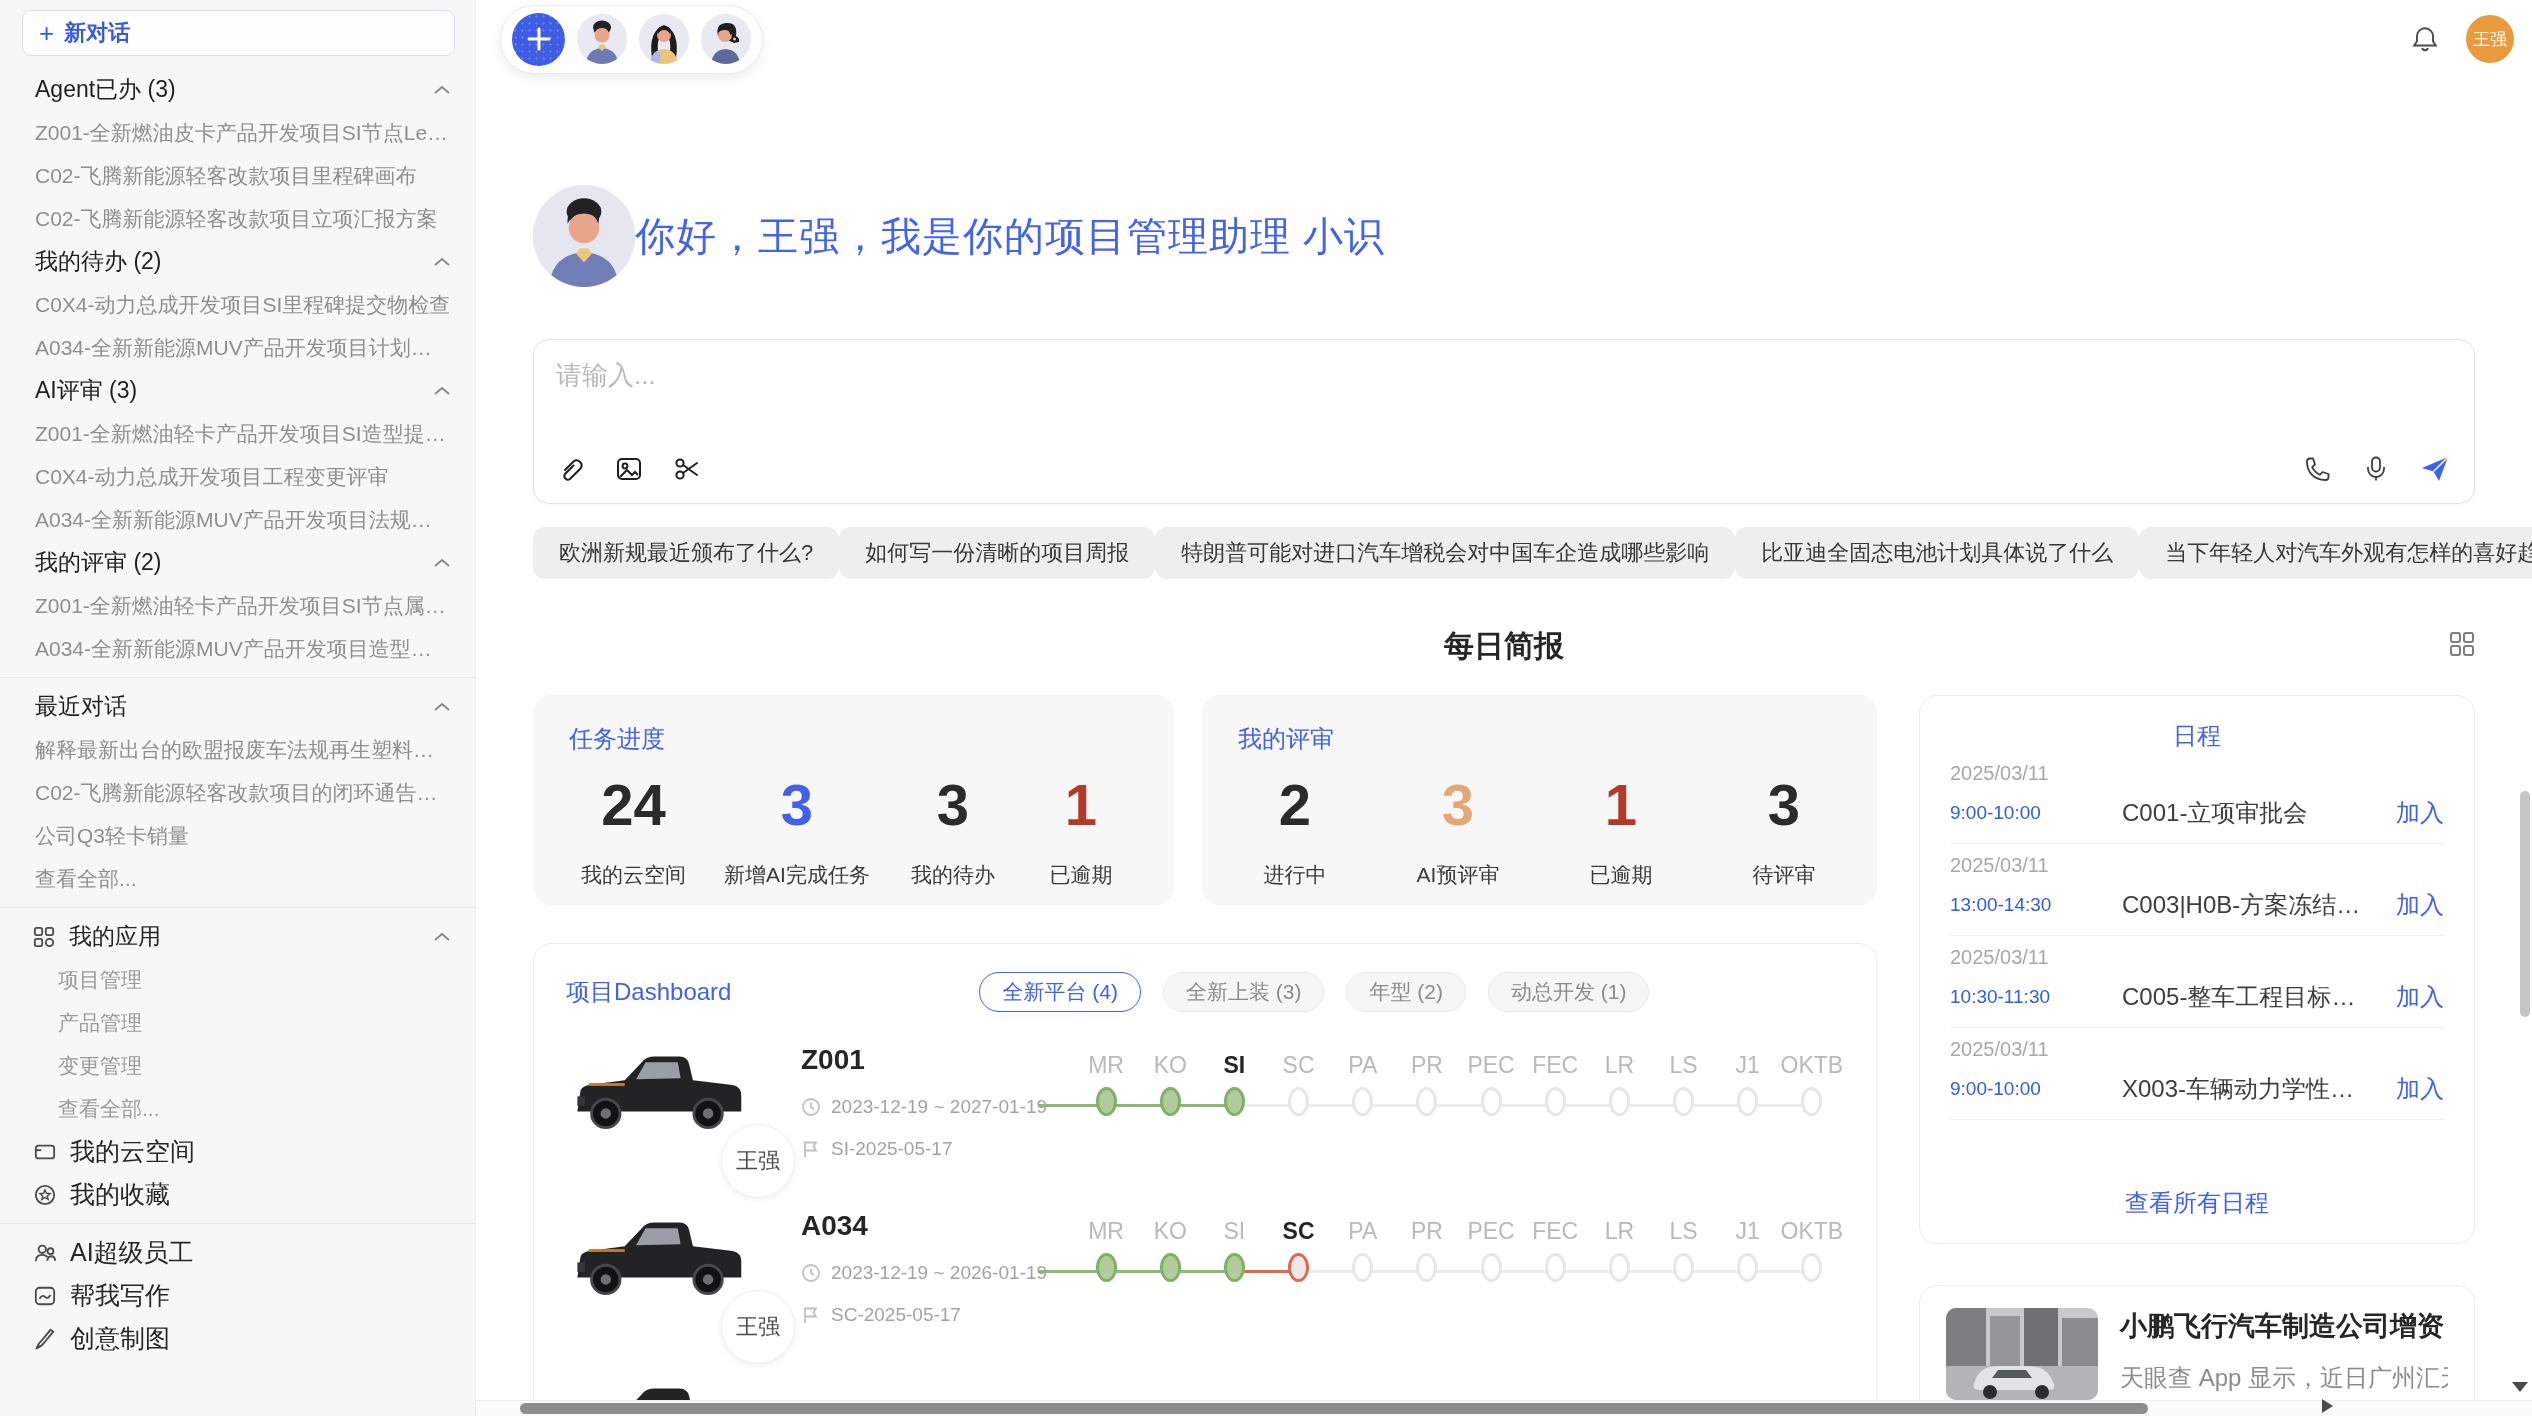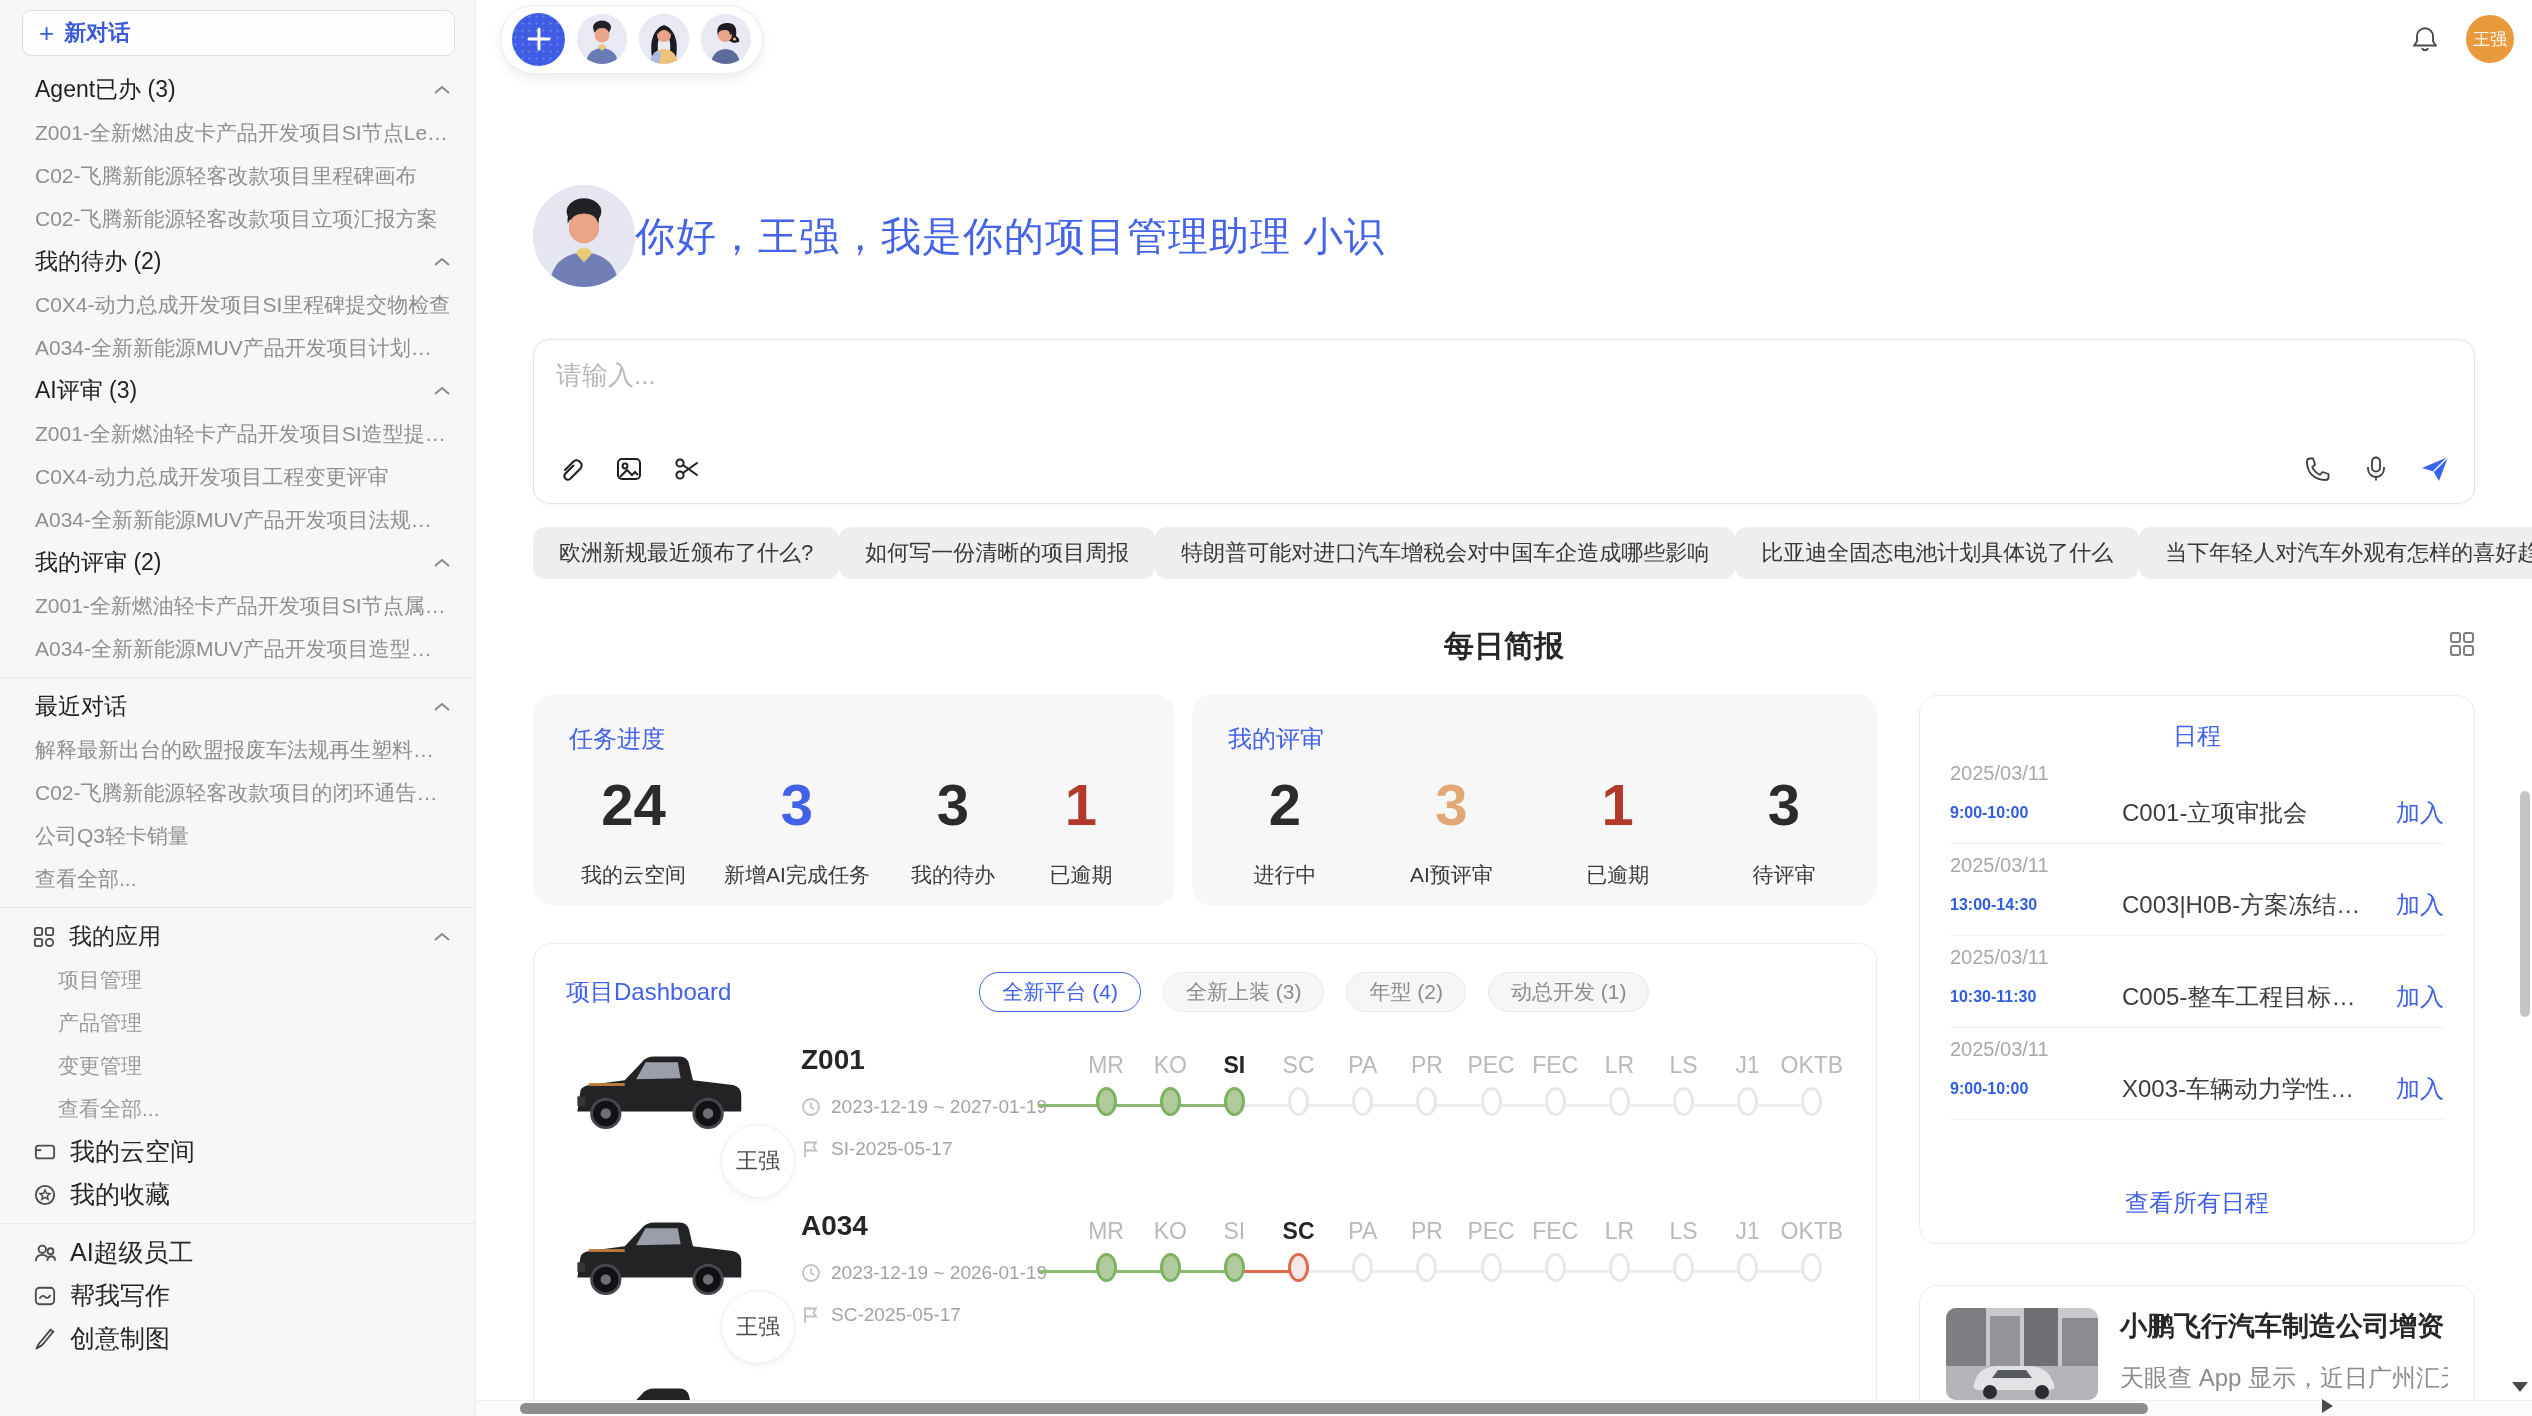--- a/index.html
+++ b/index.html
@@ -53,21 +53,21 @@
 .chip{background:#eeeeef;border-radius:12px;height:52px;display:flex;align-items:center;padding:0 26px;font-size:22px;color:#383838;cursor:pointer;white-space:nowrap}
 
 .brief-head{position:relative;margin-top:46px;height:42px;display:flex;align-items:center;justify-content:center}
 .brief-title{font-size:30px;font-weight:700;color:#262626}
 .gridic{position:absolute;right:0;top:6px;color:#7c7c7c;cursor:pointer}
 
 .cols{display:flex;margin-top:28px;gap:42px}
 .col-l{width:1344px;flex:0 0 1344px}
 .col-r{flex:1;min-width:0}
 
-.stats{display:flex;gap:18px}
+.stats{display:flex;gap:28px}
 .scard{background:#f7f7f8;border-radius:18px;padding:28px 36px;height:210px}
 .scard.c1{width:641px;flex:0 0 641px}
 .scard.c2{flex:1}
 .sc-title{font-size:24px;color:#4161e8}
 .sc-stats{display:flex;justify-content:space-between;padding:0 12px;margin-top:18px}
 .stat{text-align:center;min-width:90px}
 .stat .v{font-size:58px;font-weight:600;color:#2b2b2b;line-height:64px}
 .stat .v.blue{color:#4161e8}
 .stat .v.red{color:#b23a2b}
 .stat .v.orange{color:#e2a876}
@@ -103,21 +103,21 @@
 .cell.cur .mlbl{color:#242424;font-weight:700}
 .dot{width:21px;height:29px;border-radius:50%;margin:5px auto 0;background:#fff;border:3px solid #e7e7e7;position:relative;z-index:2}
 .dot.d{background:#b2cb9c;border-color:#7db261}
 .dot.o{background:#f3e9e6;border-color:#e0694d}
 
 .sched{border:1px solid #ececec;border-radius:18px;padding:24px 30px 20px;height:549px;display:flex;flex-direction:column}
 .sched-title{text-align:center;font-size:24px;color:#4161e8}
 .sitem{padding:10px 0 14px;border-bottom:1px solid #f0f0f0}
 .sdate{font-size:20px;color:#a8a8a8}
 .srow{display:flex;align-items:center;margin-top:12px}
-.stime{font-size:16px;color:#2f5ce0;font-weight:700;width:172px;flex:0 0 172px}
+.stime{font-size:19px;color:#2f5ce0;font-weight:400;width:172px;flex:0 0 172px}
 .sevent{font-size:24px;color:#3d3d3d;flex:1;overflow:hidden;text-overflow:ellipsis;white-space:nowrap}
 .sjoin{font-size:24px;color:#4161e8;margin-left:18px;cursor:pointer}
 .sviewall{margin-top:auto;text-align:center;font-size:24px;color:#4161e8;cursor:pointer;padding-bottom:4px}
 
 .news{margin-top:41px;border:1px solid #ececec;border-radius:18px;padding:22px 26px;height:260px;display:flex;gap:22px;overflow:hidden}
 .nimg{width:152px;height:92px;border-radius:10px;overflow:hidden;flex:0 0 auto}
 .nbody{min-width:0}
 .ntitle{font-size:27px;font-weight:700;color:#262626;white-space:nowrap}
 .nsnip{font-size:24px;color:#8c8c8c;margin-top:18px;white-space:nowrap;overflow:hidden}
 

